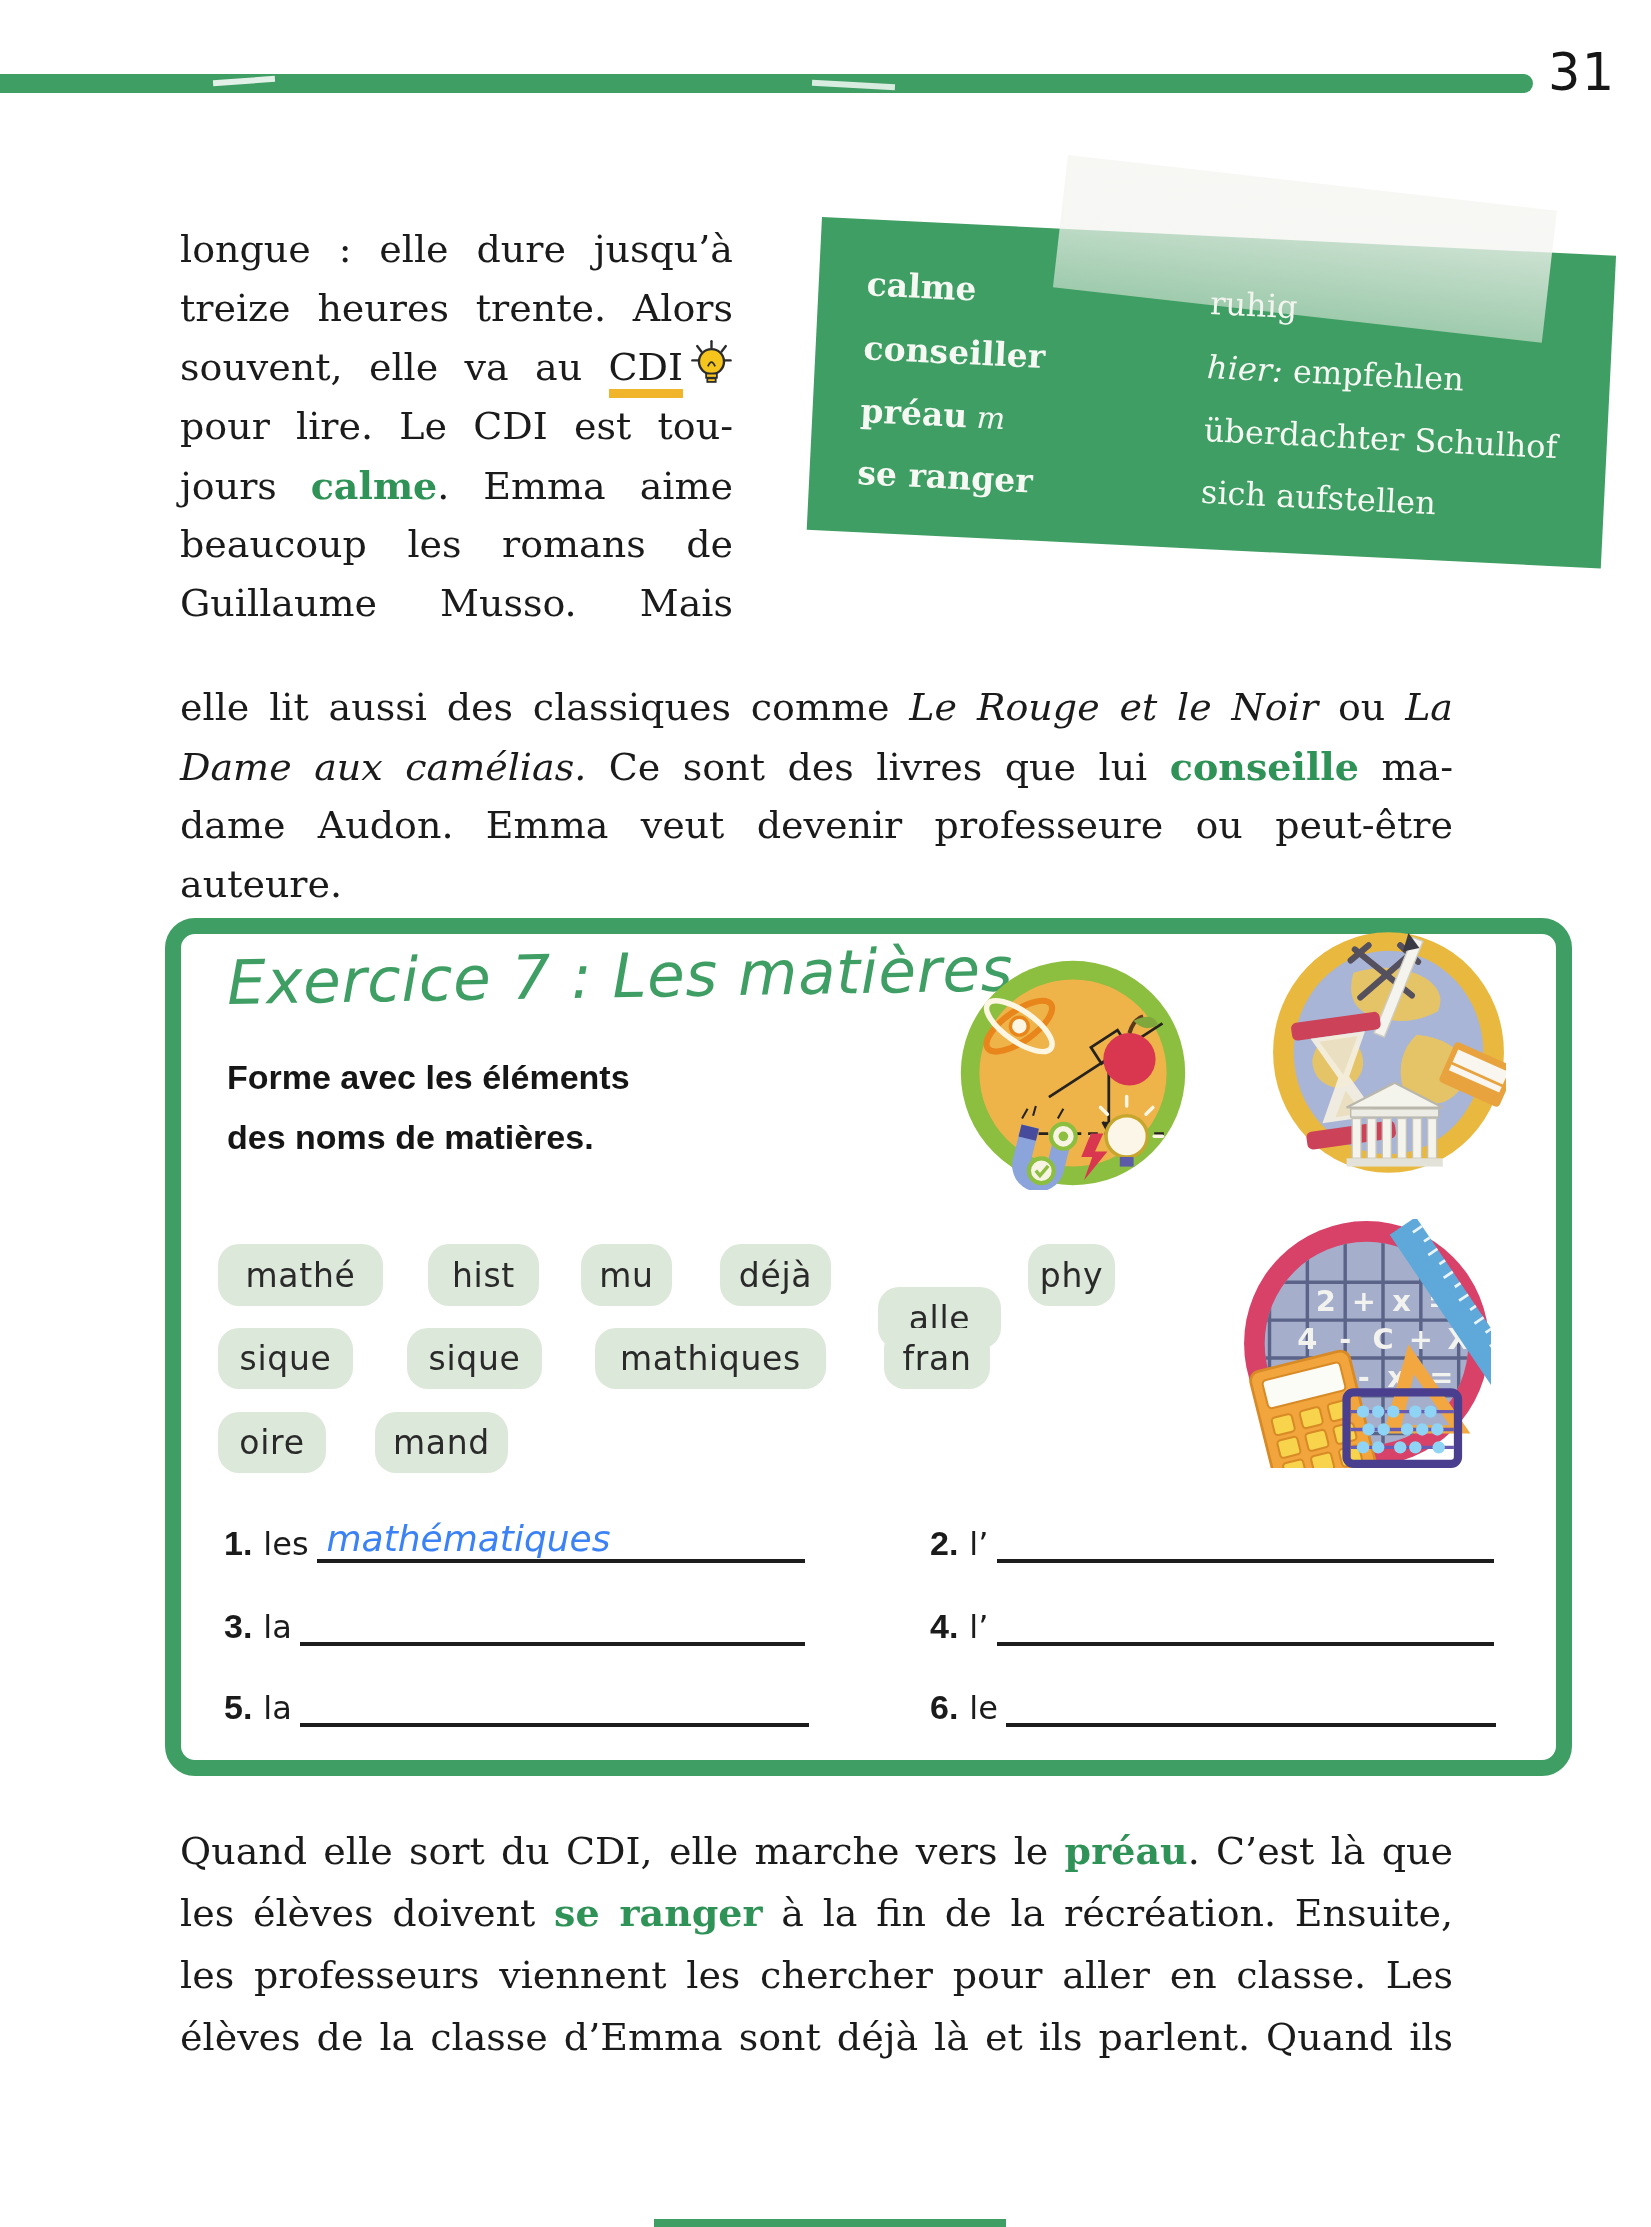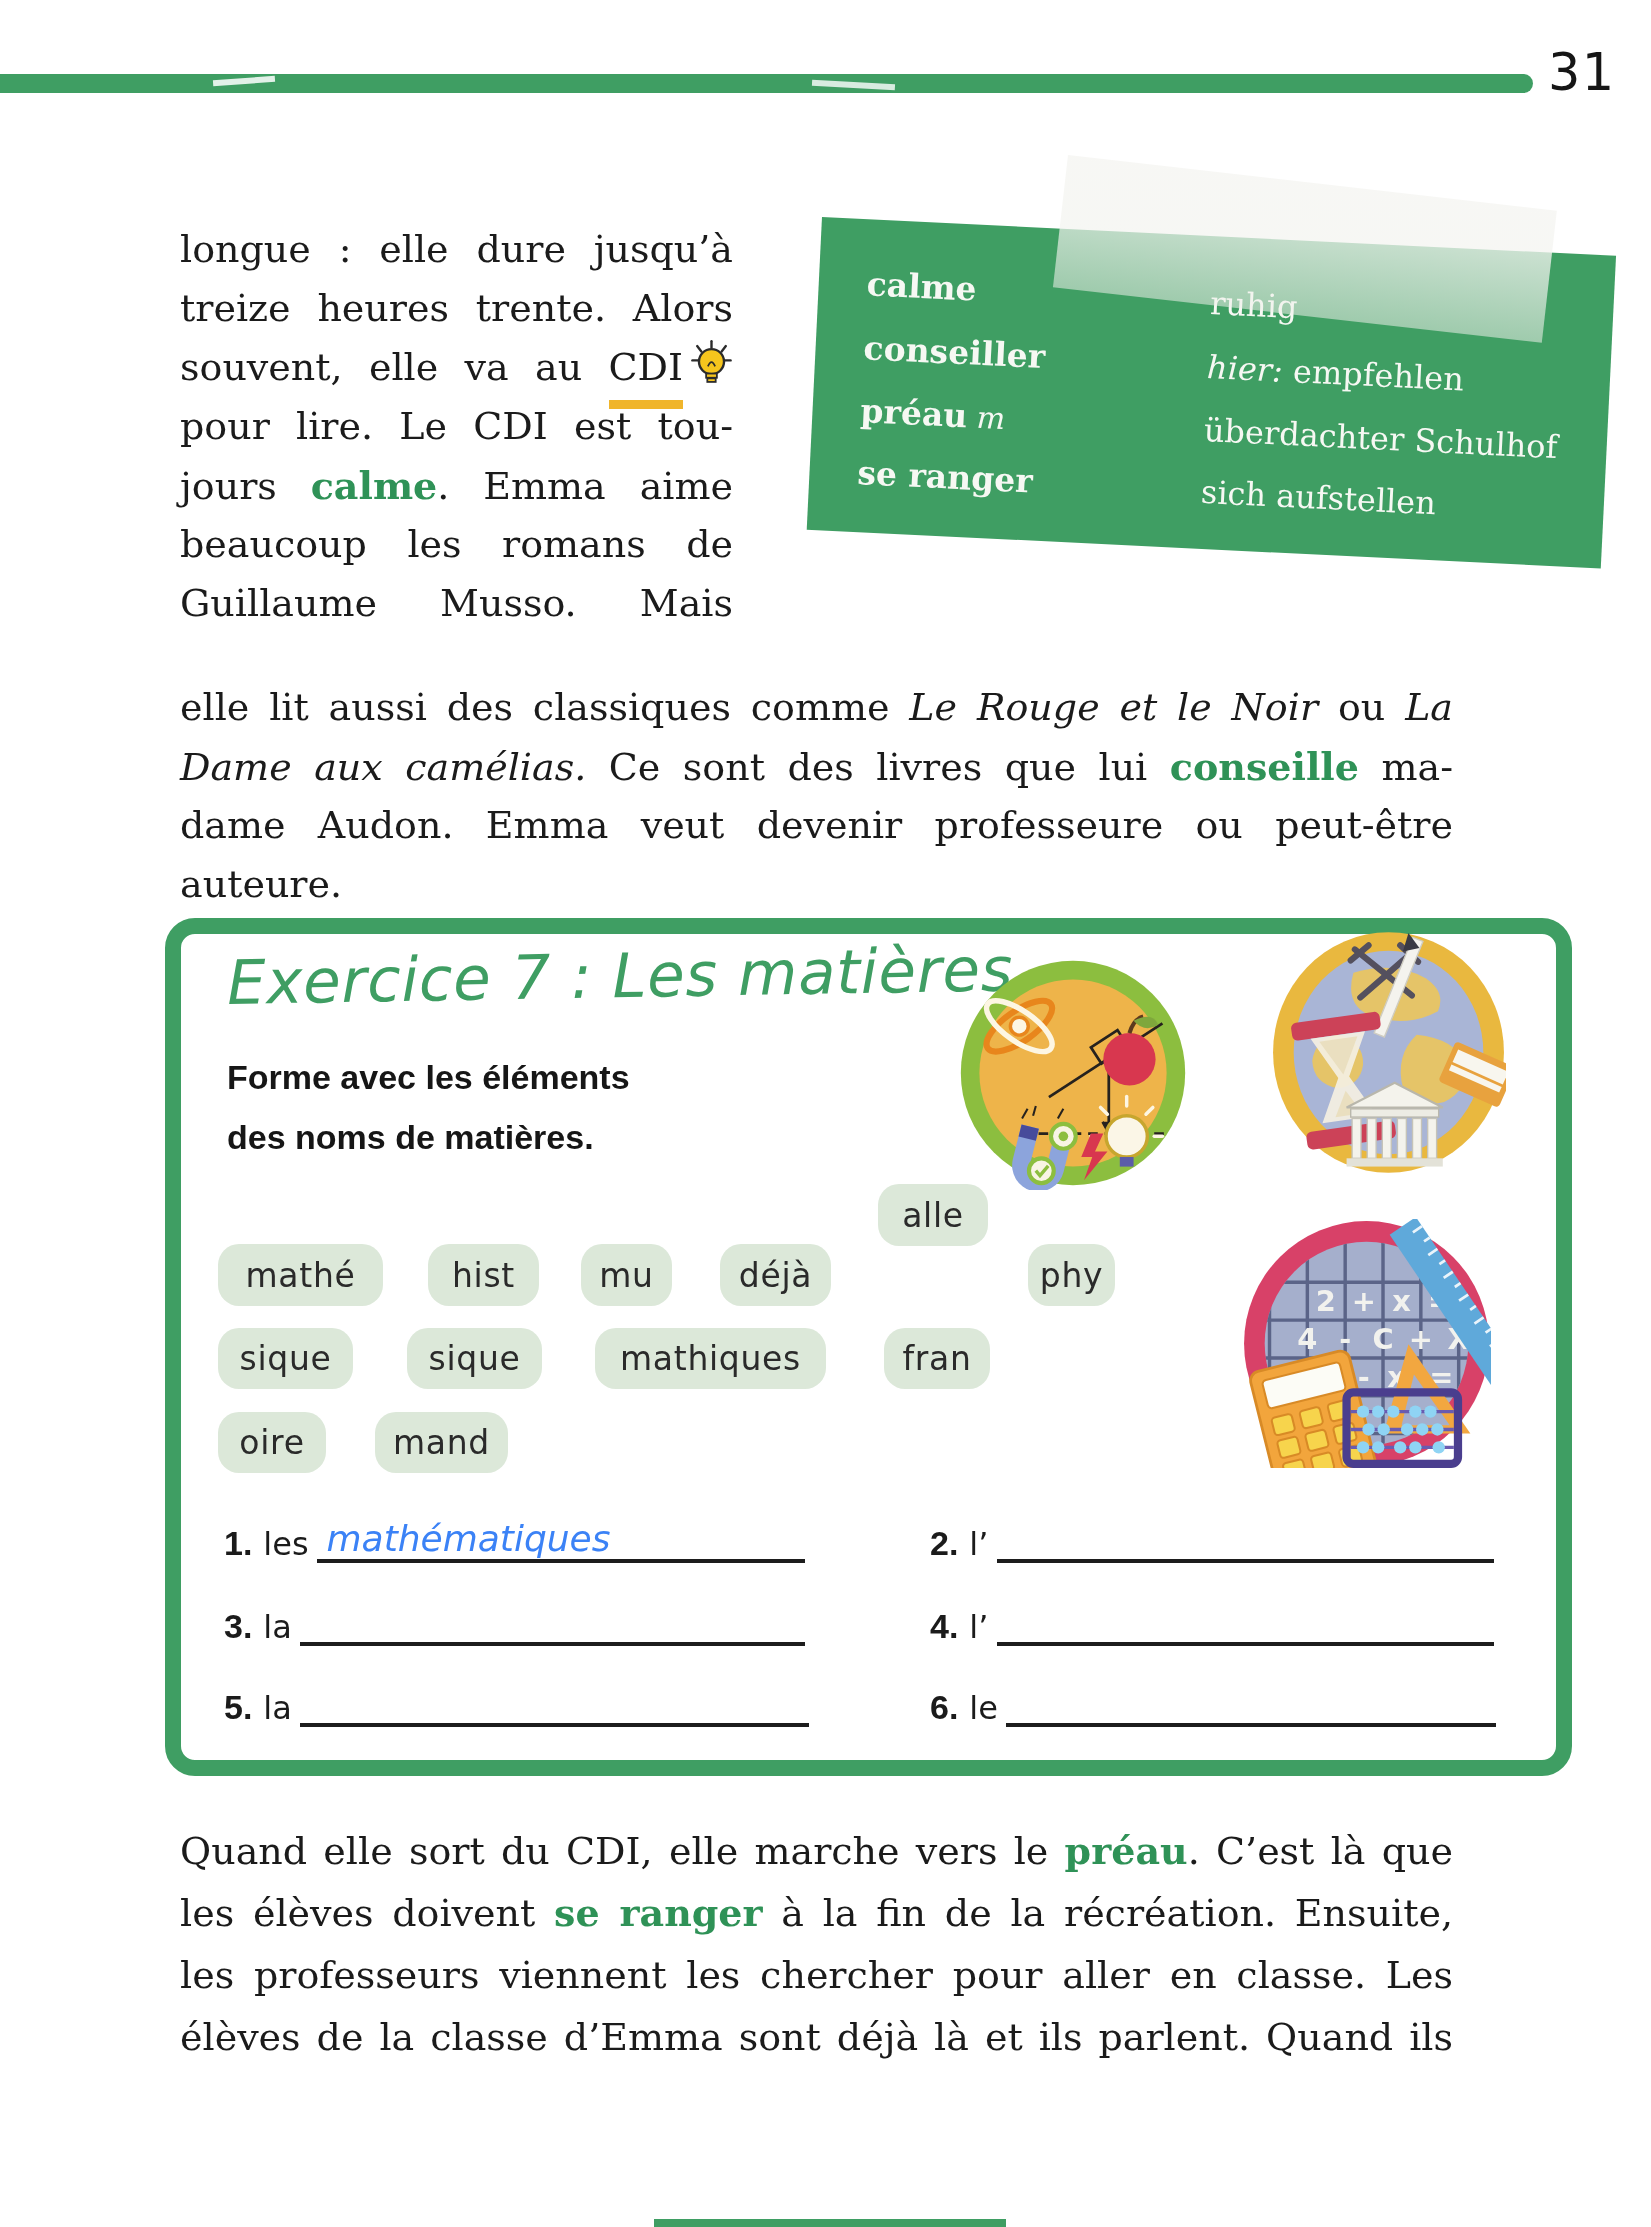--- a/index.html
+++ b/index.html
@@ -20,21 +20,21 @@
   .para{position:absolute;font-size:38px;}
   .jl{text-align:justify;text-align-last:justify;}
   .para1{left:180px;top:220px;width:553px;}
   .para1 .l{height:59px;line-height:59px;}
   .para2{left:180px;top:634px;width:1273px;margin-top:44px;}
   .para2 .l{height:59px;line-height:59px;}
   .para3{left:180px;top:1820px;width:1273px;}
   .para3 .l{height:62px;line-height:62px;}
   .gw{color:#2F9257;font-weight:bold;}
   .it{font-style:italic;}
-  .cdi{border-bottom:9px solid #F0B52B;padding-bottom:11px;}
+  .cdi{border-bottom:9px solid #F0B52B;padding-bottom:0;}
   .bulb{display:inline-block;width:43px;height:48px;vertical-align:-8.3px;margin-left:6.9px;}
 
   
   .vocabbox{position:absolute;left:822px;top:217px;width:795px;height:313px;background:#3F9E63;
             transform:rotate(2.8deg);transform-origin:top left;z-index:1;}
   .vrow{position:absolute;left:48px;width:729px;color:#F6F8F3;}
   .vrow .fr{font-weight:bold;font-size:33px;}
   .vrow .gen{font-style:italic;font-size:30px;margin-left:9.6px;}
   .vrow .de{position:absolute;left:344px;top:2.8px;font-size:32px;white-space:nowrap;}
   .tape{position:absolute;left:1068px;top:155px;width:492px;height:133px;z-index:2;
@@ -107,21 +107,21 @@
 
   <div class="exbox"></div>
   <div class="extitle">Exercice 7 : Les matières.</div>
   <div class="instr" style="top:1058px">Forme avec les éléments</div>
   <div class="instr" style="top:1118px">des noms de matières.</div>
 
   <div class="tile" style="left:218px;top:1244px;width:165px;height:62px">mathé</div>
   <div class="tile" style="left:428px;top:1244px;width:111px;height:62px">hist</div>
   <div class="tile" style="left:581px;top:1244px;width:91px;height:62px">mu</div>
   <div class="tile" style="left:720px;top:1244px;width:111px;height:62px">déjà</div>
-  <div class="tile" style="left:878px;top:1184px;width:110px;height:62px">alle</div>
+  <div class="tile" style="left:878px;top:1287px;width:123px;height:62px">alle</div>
   <div class="tile" style="left:1028px;top:1244px;width:87px;height:62px">phy</div>
   <div class="tile" style="left:218px;top:1328px;width:135px;height:61px">sique</div>
   <div class="tile" style="left:407px;top:1328px;width:135px;height:61px">sique</div>
   <div class="tile" style="left:595px;top:1328px;width:231px;height:61px">mathiques</div>
   <div class="tile" style="left:884px;top:1328px;width:106px;height:61px">fran</div>
   <div class="tile" style="left:218px;top:1412px;width:108px;height:61px">oire</div>
   <div class="tile" style="left:375px;top:1412px;width:133px;height:61px">mand</div>
 
   <div class="item" style="left:224px;top:1512px;width:581px">
     <span class="num">1.</span>

